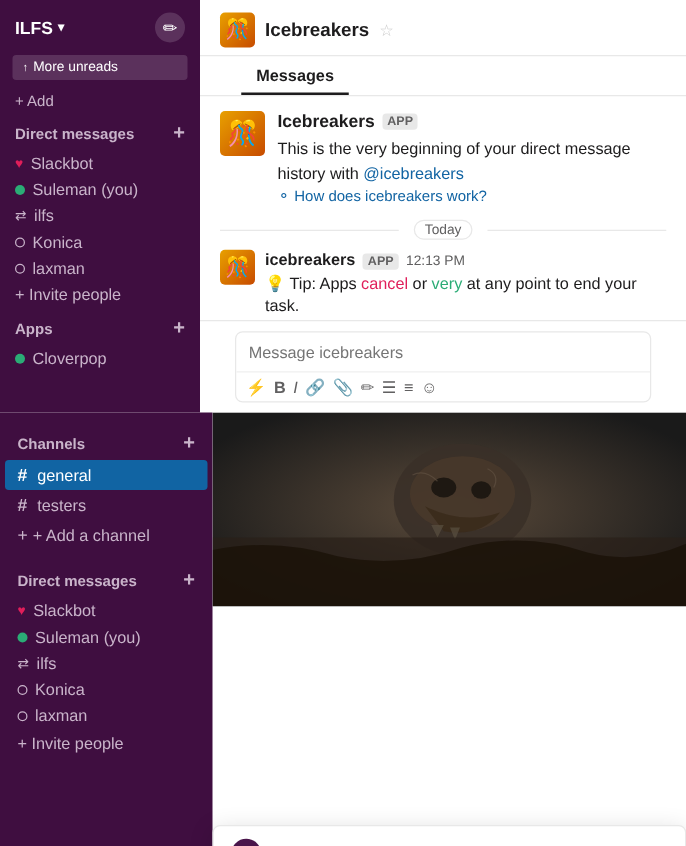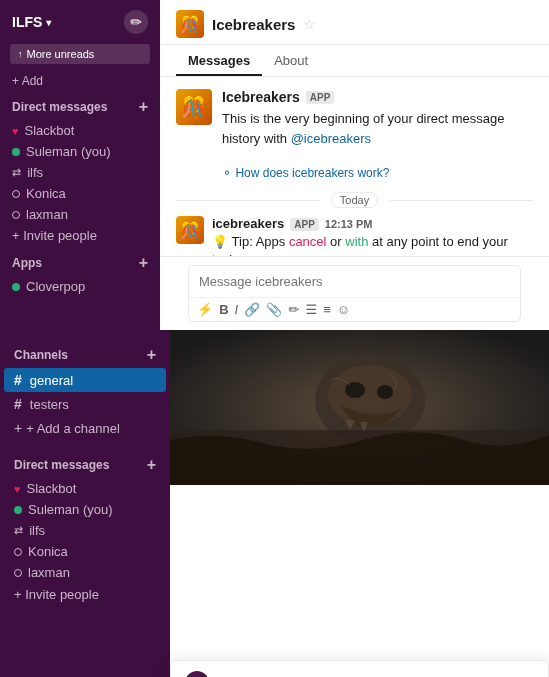--- a/index.html
+++ b/index.html
@@ -26,41 +26,41 @@
     .dm-icon { font-size: 11px; color: #c9b4ca; }
     .app-dot { width: 8px; height: 8px; border-radius: 50%; background: #2bac76; flex-shrink: 0; }
 
     
     .main-top { flex: 1; background: #fff; display: flex; flex-direction: column; overflow: hidden; }
     .channel-header { display: flex; align-items: center; justify-content: space-between; padding: 10px 16px 6px; border-bottom: 1px solid #e8e8e8; }
     .channel-title-row { display: flex; align-items: center; gap: 8px; }
     .channel-avatar { width: 28px; height: 28px; border-radius: 4px; background: linear-gradient(135deg, #e8a000, #c74b00); display: flex; align-items: center; justify-content: center; font-size: 16px; }
     .channel-name-text { font-weight: 700; font-size: 15px; color: #1d1c1d; }
     .star-icon { color: #ccc; font-size: 13px; cursor: pointer; }
-    .channel-tabs { display: flex; gap: 0; padding: 0 16px; border-bottom: 1px solid #e8e8e8; }
+    .channel-tabs { display: flex; gap: 0; padding: 0 33px; border-bottom: 1px solid #e8e8e8; }
     .tab { padding: 8px 12px 6px; font-size: 13px; color: #616061; cursor: pointer; border-bottom: 2px solid transparent; }
     .tab.active { color: #1d1c1d; border-bottom: 2px solid #1d1c1d; font-weight: 600; }
     .messages-area { flex: 1; overflow-y: auto; padding: 12px 16px 4px; }
     .intro-section { display: flex; align-items: flex-start; gap: 10px; margin-bottom: 12px; }
     .intro-avatar { width: 36px; height: 36px; border-radius: 4px; background: linear-gradient(135deg, #e8a000, #c74b00); display: flex; align-items: center; justify-content: center; font-size: 20px; flex-shrink: 0; }
     .app-name-row { display: flex; align-items: center; gap: 6px; margin-bottom: 4px; }
     .app-name { font-weight: 700; font-size: 14px; color: #1d1c1d; }
     .app-badge { background: #e8e8e8; color: #616061; font-size: 10px; font-weight: 600; padding: 1px 4px; border-radius: 3px; }
     .intro-text { font-size: 13px; color: #1d1c1d; line-height: 1.5; }
     .mention-link { color: #1264a3; }
-    .how-link { color: #1264a3; font-size: 12px; display: flex; align-items: flex-start; gap: 3px; margin-top: 18px; }
+    .how-link { color: #1264a3; font-size: 12px; display: flex; align-items: flex-start; gap: 3px; margin-top: 2px; }
     .today-divider { display: flex; align-items: center; gap: 12px; margin: 8px 0; }
     .divider-line { flex: 1; height: 1px; background: #e8e8e8; }
     .today-badge { font-size: 11px; color: #616061; border: 1px solid #e8e8e8; border-radius: 12px; padding: 1px 8px; }
     .message-row { display: flex; align-items: flex-start; gap: 8px; margin-bottom: 8px; }
     .msg-avatar { width: 28px; height: 28px; border-radius: 4px; background: linear-gradient(135deg, #e8a000, #c74b00); display: flex; align-items: center; justify-content: center; font-size: 16px; flex-shrink: 0; }
     .msg-content { flex: 1; }
     .msg-header { display: flex; align-items: baseline; gap: 6px; margin-bottom: 2px; }
     .msg-sender { font-weight: 700; font-size: 13px; color: #1d1c1d; }
-    .msg-time { font-size: 11px; color: #616061; font-weight: bold; }
+    .msg-time { font-size: 11px; color: #616061; }
     .msg-text { font-size: 13px; color: #1d1c1d; line-height: 1.4; }
     .cancel-text { color: #e01e5a; }
     .help-text { color: #2bac76; }
     .message-input-area { border-top: 1px solid #e8e8e8; padding: 8px 28px; }
     .message-input-box { border: 1px solid #e8e8e8; border-radius: 6px; overflow: hidden; }
     .message-input { width: 100%; padding: 8px 10px; font-size: 13px; color: #616061; border: none; outline: none; background: transparent; }
     .input-toolbar { display: flex; align-items: center; gap: 6px; padding: 4px 8px; border-top: 1px solid #f0f0f0; }
     .toolbar-icon { color: #616061; font-size: 13px; cursor: pointer; }
 
     
@@ -152,21 +152,20 @@
   <div class="main-top">
     <div class="channel-header">
       <div class="channel-title-row">
         <div class="channel-avatar">🎊</div>
         <span class="channel-name-text">Icebreakers</span>
         <span class="star-icon">☆</span>
       </div>
     </div>
     <div class="channel-tabs">
       <div class="tab active">Messages</div>
-      <div class="tab">About</div>
     </div>
     <div class="messages-area">
       <div class="intro-section">
         <div class="intro-avatar">🎊</div>
         <div>
           <div class="app-name-row">
             <span class="app-name">Icebreakers</span>
             <span class="app-badge">APP</span>
           </div>
           <div class="intro-text">
@@ -185,21 +184,21 @@
       </div>
       <div class="message-row">
         <div class="msg-avatar">🎊</div>
         <div class="msg-content">
           <div class="msg-header">
             <span class="msg-sender">icebreakers</span>
             <span class="app-badge">APP</span>
             <span class="msg-time">12:13 PM</span>
           </div>
           <div class="msg-text">
-            <span>💡 Tip: Apps </span><span class="cancel-text">cancel</span><span> or </span><span class="help-text">with</span><span> at any point to end your task.</span>
+            <span>💡 Tip: Apps </span><span class="cancel-text">cancel</span><span> or </span><span class="help-text">very</span><span> at any point to end your task.</span>
           </div>
         </div>
       </div>
 
     </div>
     <div class="message-input-area">
       <div class="message-input-box">
         <input class="message-input" type="text" placeholder="Message icebreakers" style="">
         <div class="input-toolbar">
           <span class="toolbar-icon">⚡</span>

